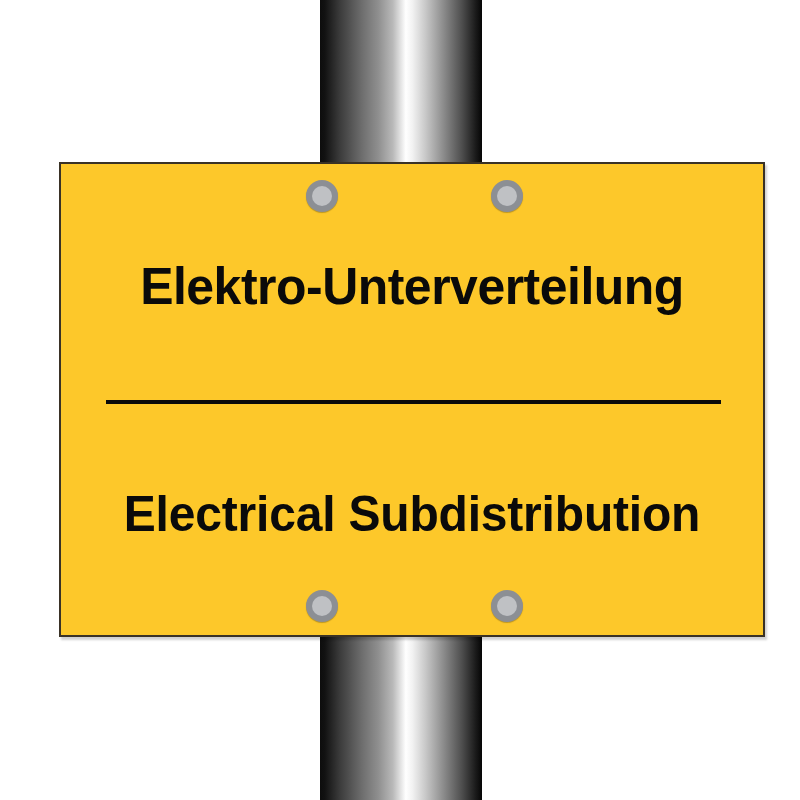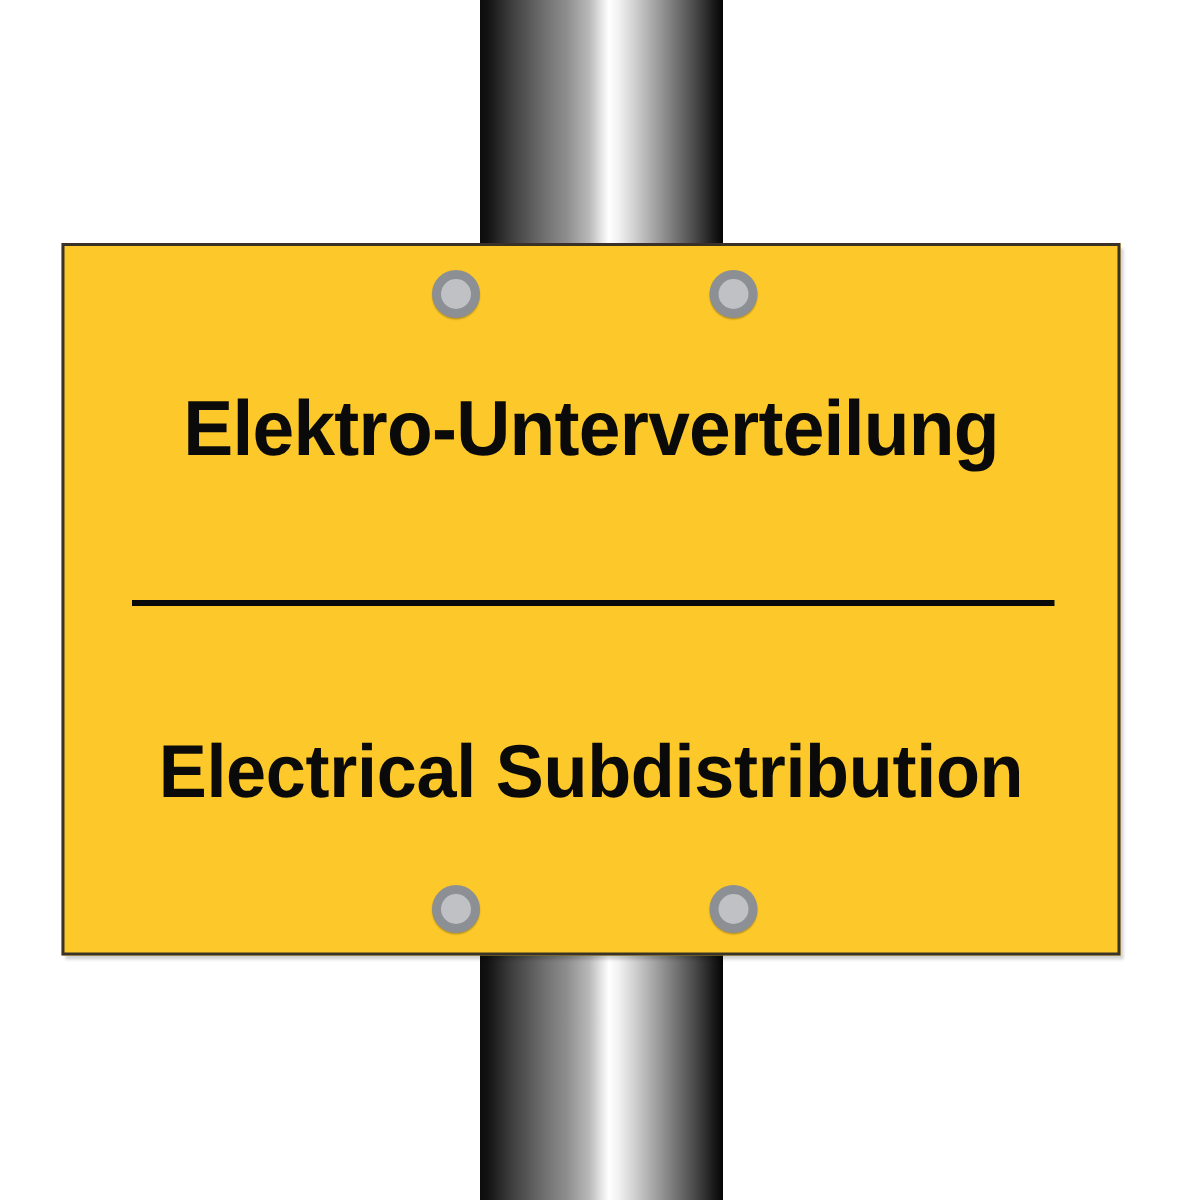--- a/index.html
+++ b/index.html
@@ -37,21 +37,21 @@
         #c9c9c9 65%,
         #8d8d8d 76%,
         #4c4c4c 88%,
         #1b1b1b 96%,
         #050505 100%);
   }
 
   
   .sign {
     position: absolute;
-    left: 41px;
+    left: 59px;
     top: 162px;
     width: 706px;
     height: 475px;
     background: #fdc82a;
     box-sizing: border-box;
     border: 2px solid #3a3226;
     box-shadow: 2px 3px 2px rgba(0,0,0,0.18);
   }
 
   .sign-inner {

